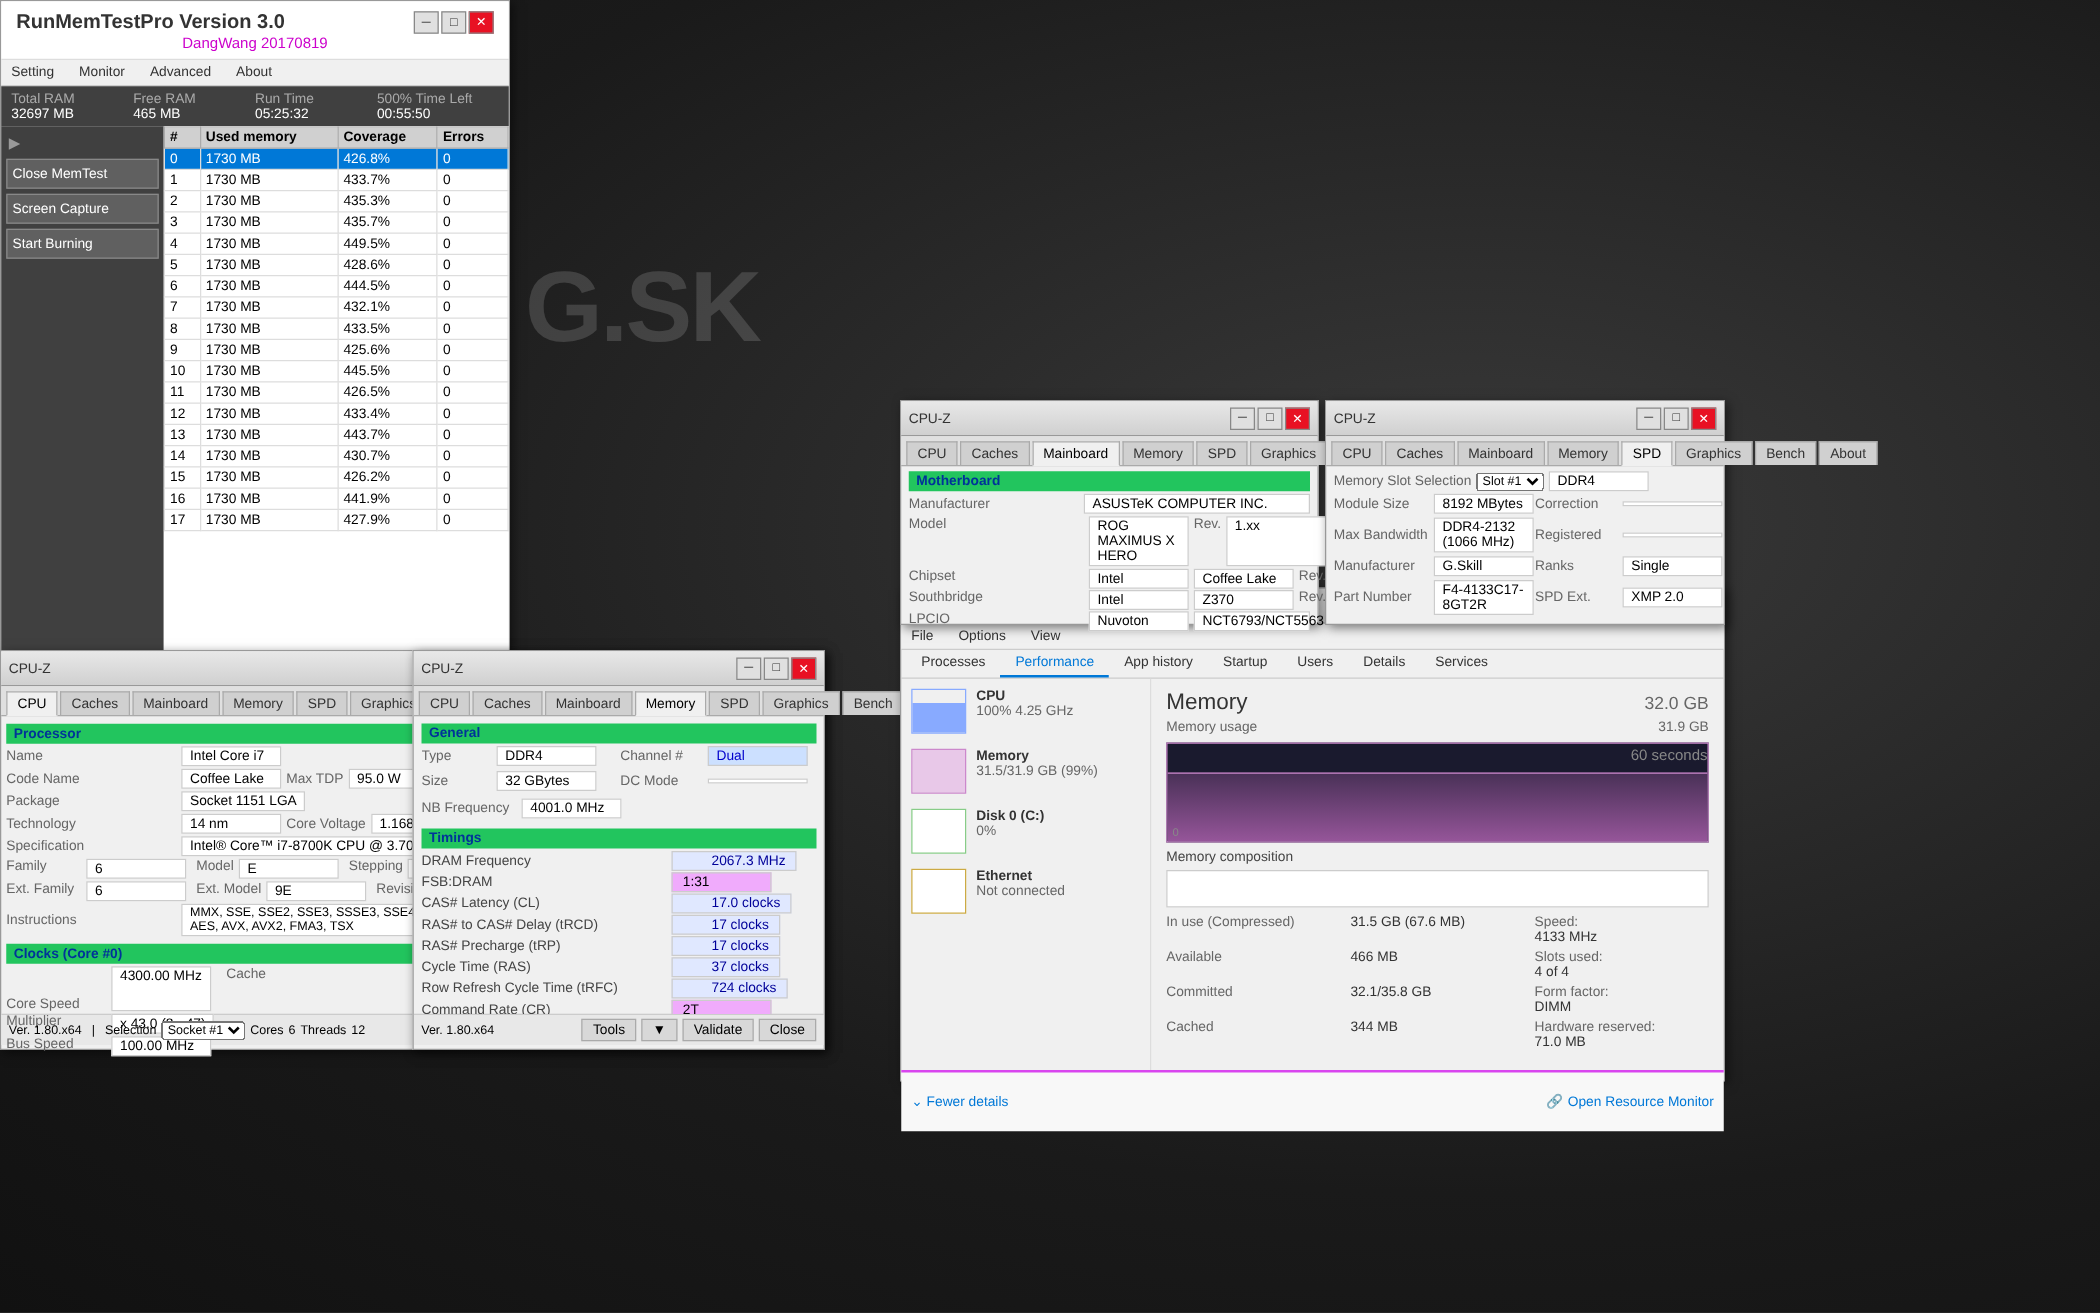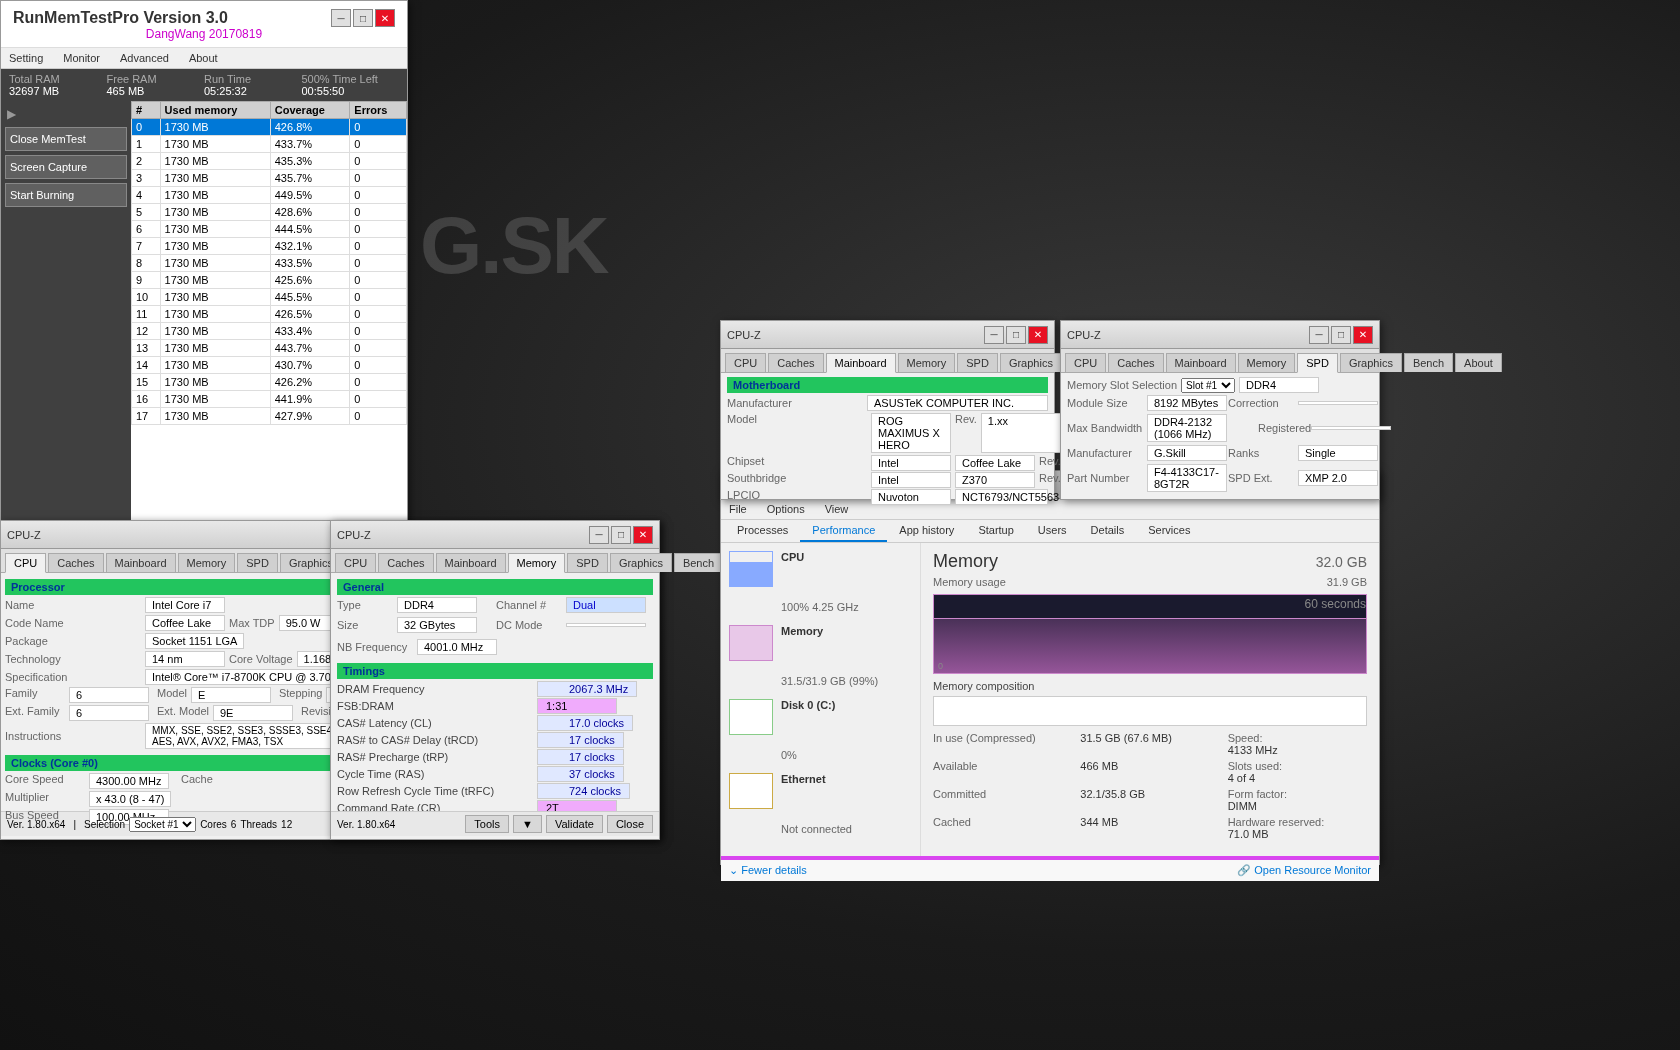--- a/index.html
+++ b/index.html
@@ -275,21 +275,21 @@
       height: 36px;
       border: 1px solid #ccc;
       background: white;
     }
     .tm-metric-box.cpu { border-color: #88aaff; }
     .tm-metric-box.memory { border-color: #cc88cc; background: linear-gradient(to right, #e8c8e8 0%, #e8c8e8 100%); }
     .tm-metric-box.disk { border-color: #88cc88; }
     .tm-metric-box.ethernet { border-color: #ccaa44; }
     .tm-metric-info { flex: 1; }
     .tm-metric-title { font-size: 11px; font-weight: bold; color: #333; }
-    .tm-metric-value { font-size: 11px; color: #666; margin-top: 38px; }
+    .tm-metric-value { font-size: 11px; color: #666; }
 
     .tm-main {
       flex: 1;
       padding: 8px 12px;
       overflow-y: auto;
     }
     .tm-section-title {
       font-size: 18px;
       font-weight: 300;
       color: #333;
@@ -350,22 +350,22 @@
     .tm-stat-value { color: #333; font-weight: normal; }
 
     .memory-composition-area {
       background: white;
       border: 1px solid #ccc;
       height: 30px;
       margin: 4px 0;
     }
 
     .tm-footer {
-      border-top: 4px solid #d946ef;
-      padding: 4px 8px;
+      border-top: 2px solid #d946ef;
+      padding: 17px 8px;
       display: flex;
       justify-content: space-between;
       align-items: center;
       font-size: 11px;
       color: #0078d7;
       background: #f8f8f8;
     }
     .tm-footer span { cursor: pointer; }
 
     
@@ -694,21 +694,21 @@
         <span style="color:#666;margin-left:4px;">Revision</span>
         <span class="cpuz-field-value">U0</span>
       </div>
       <div class="cpuz-field-row" style="margin-top:2px;">
         <span class="cpuz-field-label">Instructions</span>
         <span class="cpuz-field-value" style="flex:1;font-size:10px;">MMX, SSE, SSE2, SSE3, SSSE3, SSE4.1, SSE4.2, EM64T, VT-x, AES, AVX, AVX2, FMA3, TSX</span>
       </div>
 
       <div class="section-header" style="margin-top:6px;">Clocks (Core #0)</div>
       <div style="display:flex;gap:4px;">
-        <span class="cpuz-field-label" style="min-width:80px;">Core Speed</span>
+        <span class="cpuz-field-label" style="min-width:80px;margin-top:24px;">Core Speed</span>
         <span class="cpuz-field-value">4300.00 MHz</span>
         <span style="color:#666;margin-left:8px;">Cache</span>
       </div>
       <div style="display:flex;gap:4px;margin-top:2px;">
         <span class="cpuz-field-label" style="min-width:80px;">Multiplier</span>
         <span class="cpuz-field-value">x 43.0 (8 - 47)</span>
       </div>
       <div style="display:flex;gap:4px;margin-top:2px;">
         <span class="cpuz-field-label" style="min-width:80px;">Bus Speed</span>
         <span class="cpuz-field-value">100.00 MHz</span>
@@ -951,21 +951,21 @@
       </div>
       <div class="cpuz-field-row">
         <span class="cpuz-field-label" style="min-width:70px;">Correction</span>
         <span class="cpuz-field-value"></span>
       </div>
       <div class="cpuz-field-row">
         <span class="cpuz-field-label" style="min-width:80px;">Max Bandwidth</span>
         <span class="cpuz-field-value">DDR4-2132 (1066 MHz)</span>
       </div>
       <div class="cpuz-field-row">
-        <span class="cpuz-field-label" style="min-width:70px;padding-left:30px;">Registered</span>
+        <span class="cpuz-field-label" style="min-width:70px;">Registered</span>
         <span class="cpuz-field-value"></span>
       </div>
       <div class="cpuz-field-row">
         <span class="cpuz-field-label" style="min-width:80px;">Manufacturer</span>
         <span class="cpuz-field-value">G.Skill</span>
       </div>
       <div class="cpuz-field-row">
         <span class="cpuz-field-label" style="min-width:70px;">Ranks</span>
         <span class="cpuz-field-value">Single</span>
       </div>

